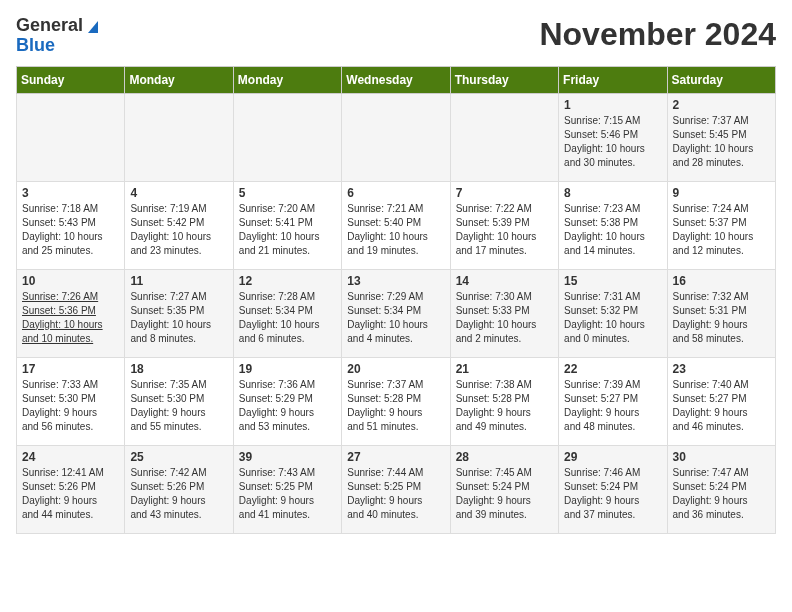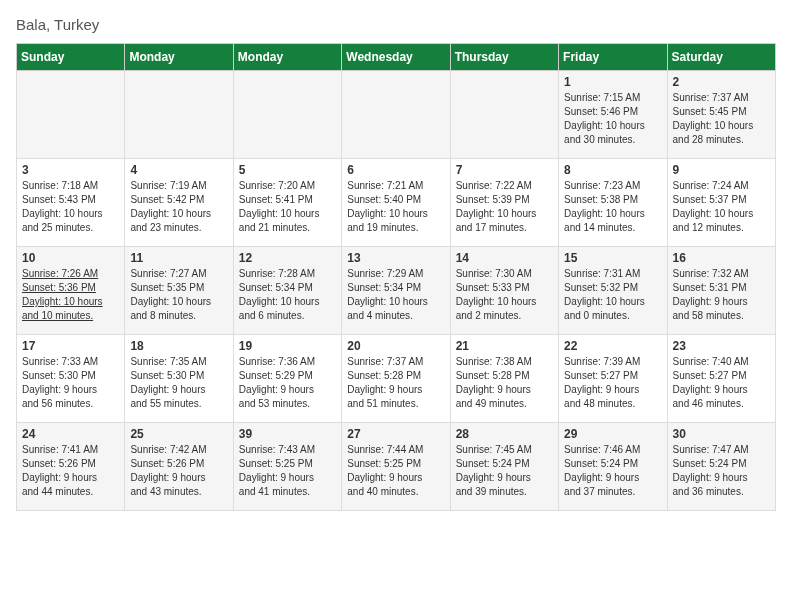--- a/index.html
+++ b/index.html
@@ -44,21 +44,21 @@
     .location {
       font-size: 15px;
       color: #555;
     }
     table {
       width: 100%;
       border-collapse: collapse;
       table-layout: fixed;
     }
     thead th {
-      background-color: #15803d;
+      background-color: #4d7c0f;
       color: #fff;
       font-size: 12px;
       font-weight: bold;
       padding: 6px 4px;
       text-align: left;
       border: 1px solid #ccc;
     }
     tbody td {
       vertical-align: top;
       padding: 4px 5px;
@@ -84,22 +84,31 @@
       line-height: 1.4;
     }
     .empty-cell {
       background-color: #f5f5f5;
     }
   </style>
 </head>
 <body>
 
 <div class="header">
+  <div class="logo">
+    <div style="display:flex;align-items:center;">
+      <span class="logo-general">General</span>
+      <svg width="18" height="18" viewBox="0 0 18 18" style="margin-left:1px;">
+        <polygon points="4,16 14,16 14,4" fill="#1a6abf"></polygon>
+      </svg>
+    </div>
+    <span class="logo-blue">Blue</span>
+  </div>
   <div class="title-block">
-    <div class="location">Bala, Turkey</div>
+    <div class="month-title">November 2024</div>
   </div>
 </div>
 
 <table>
   <thead>
     <tr>
     <th>Sunday</th>
         <th>Monday</th>
         <th>Monday</th>
         <th>Wednesday</th>
@@ -279,21 +288,21 @@
           <span class="day-num">23</span>
           <div class="day-info" style="white-space: pre-line;">Sunrise: 7:40 AM
 Sunset: 5:27 PM
 Daylight: 9 hours
 and 46 minutes.</div>
         </td>
       </tr>
       <tr>
         <td>
           <span class="day-num">24</span>
-          <div class="day-info" style="white-space: pre-line;">Sunrise: 7:41 AM
+          <div class="day-info" style="white-space: pre-line;">Sunrise: 12:41 AM
 Sunset: 5:26 PM
 Daylight: 9 hours
 and 44 minutes.</div>
         </td>
         <td>
           <span class="day-num">25</span>
           <div class="day-info" style="white-space: pre-line;">Sunrise: 7:42 AM
 Sunset: 5:26 PM
 Daylight: 9 hours
 and 43 minutes.</div>

